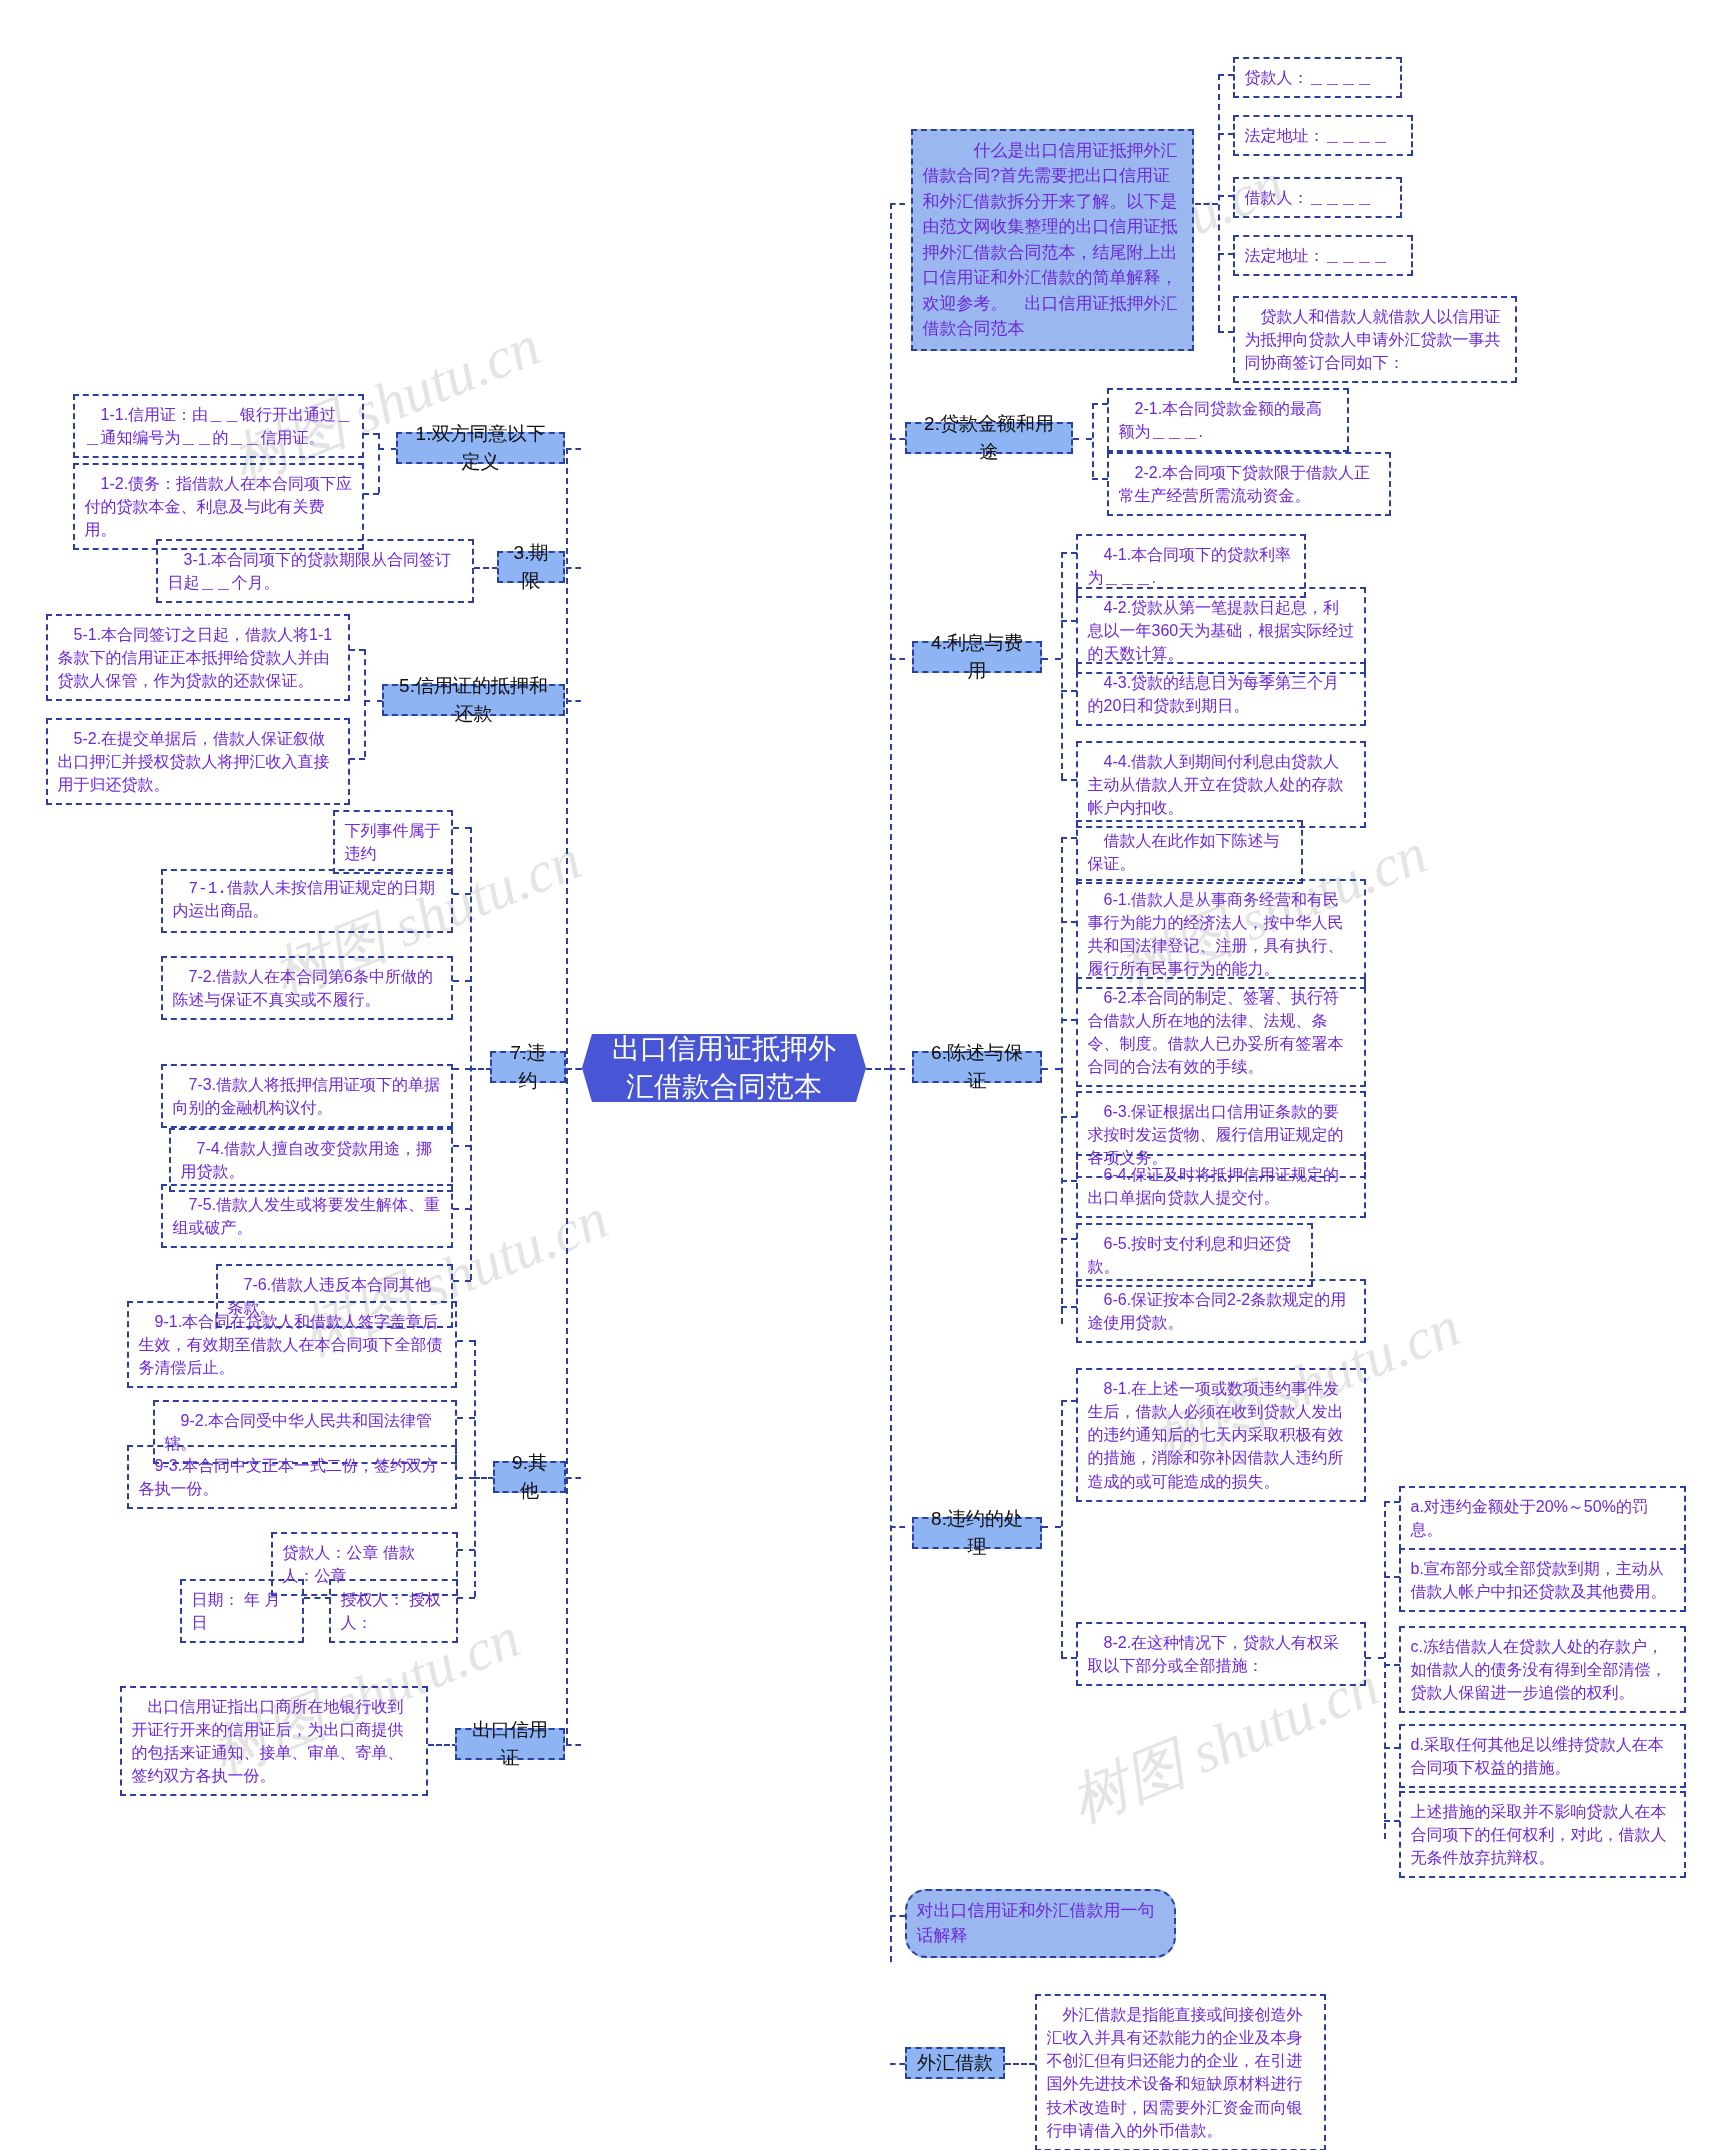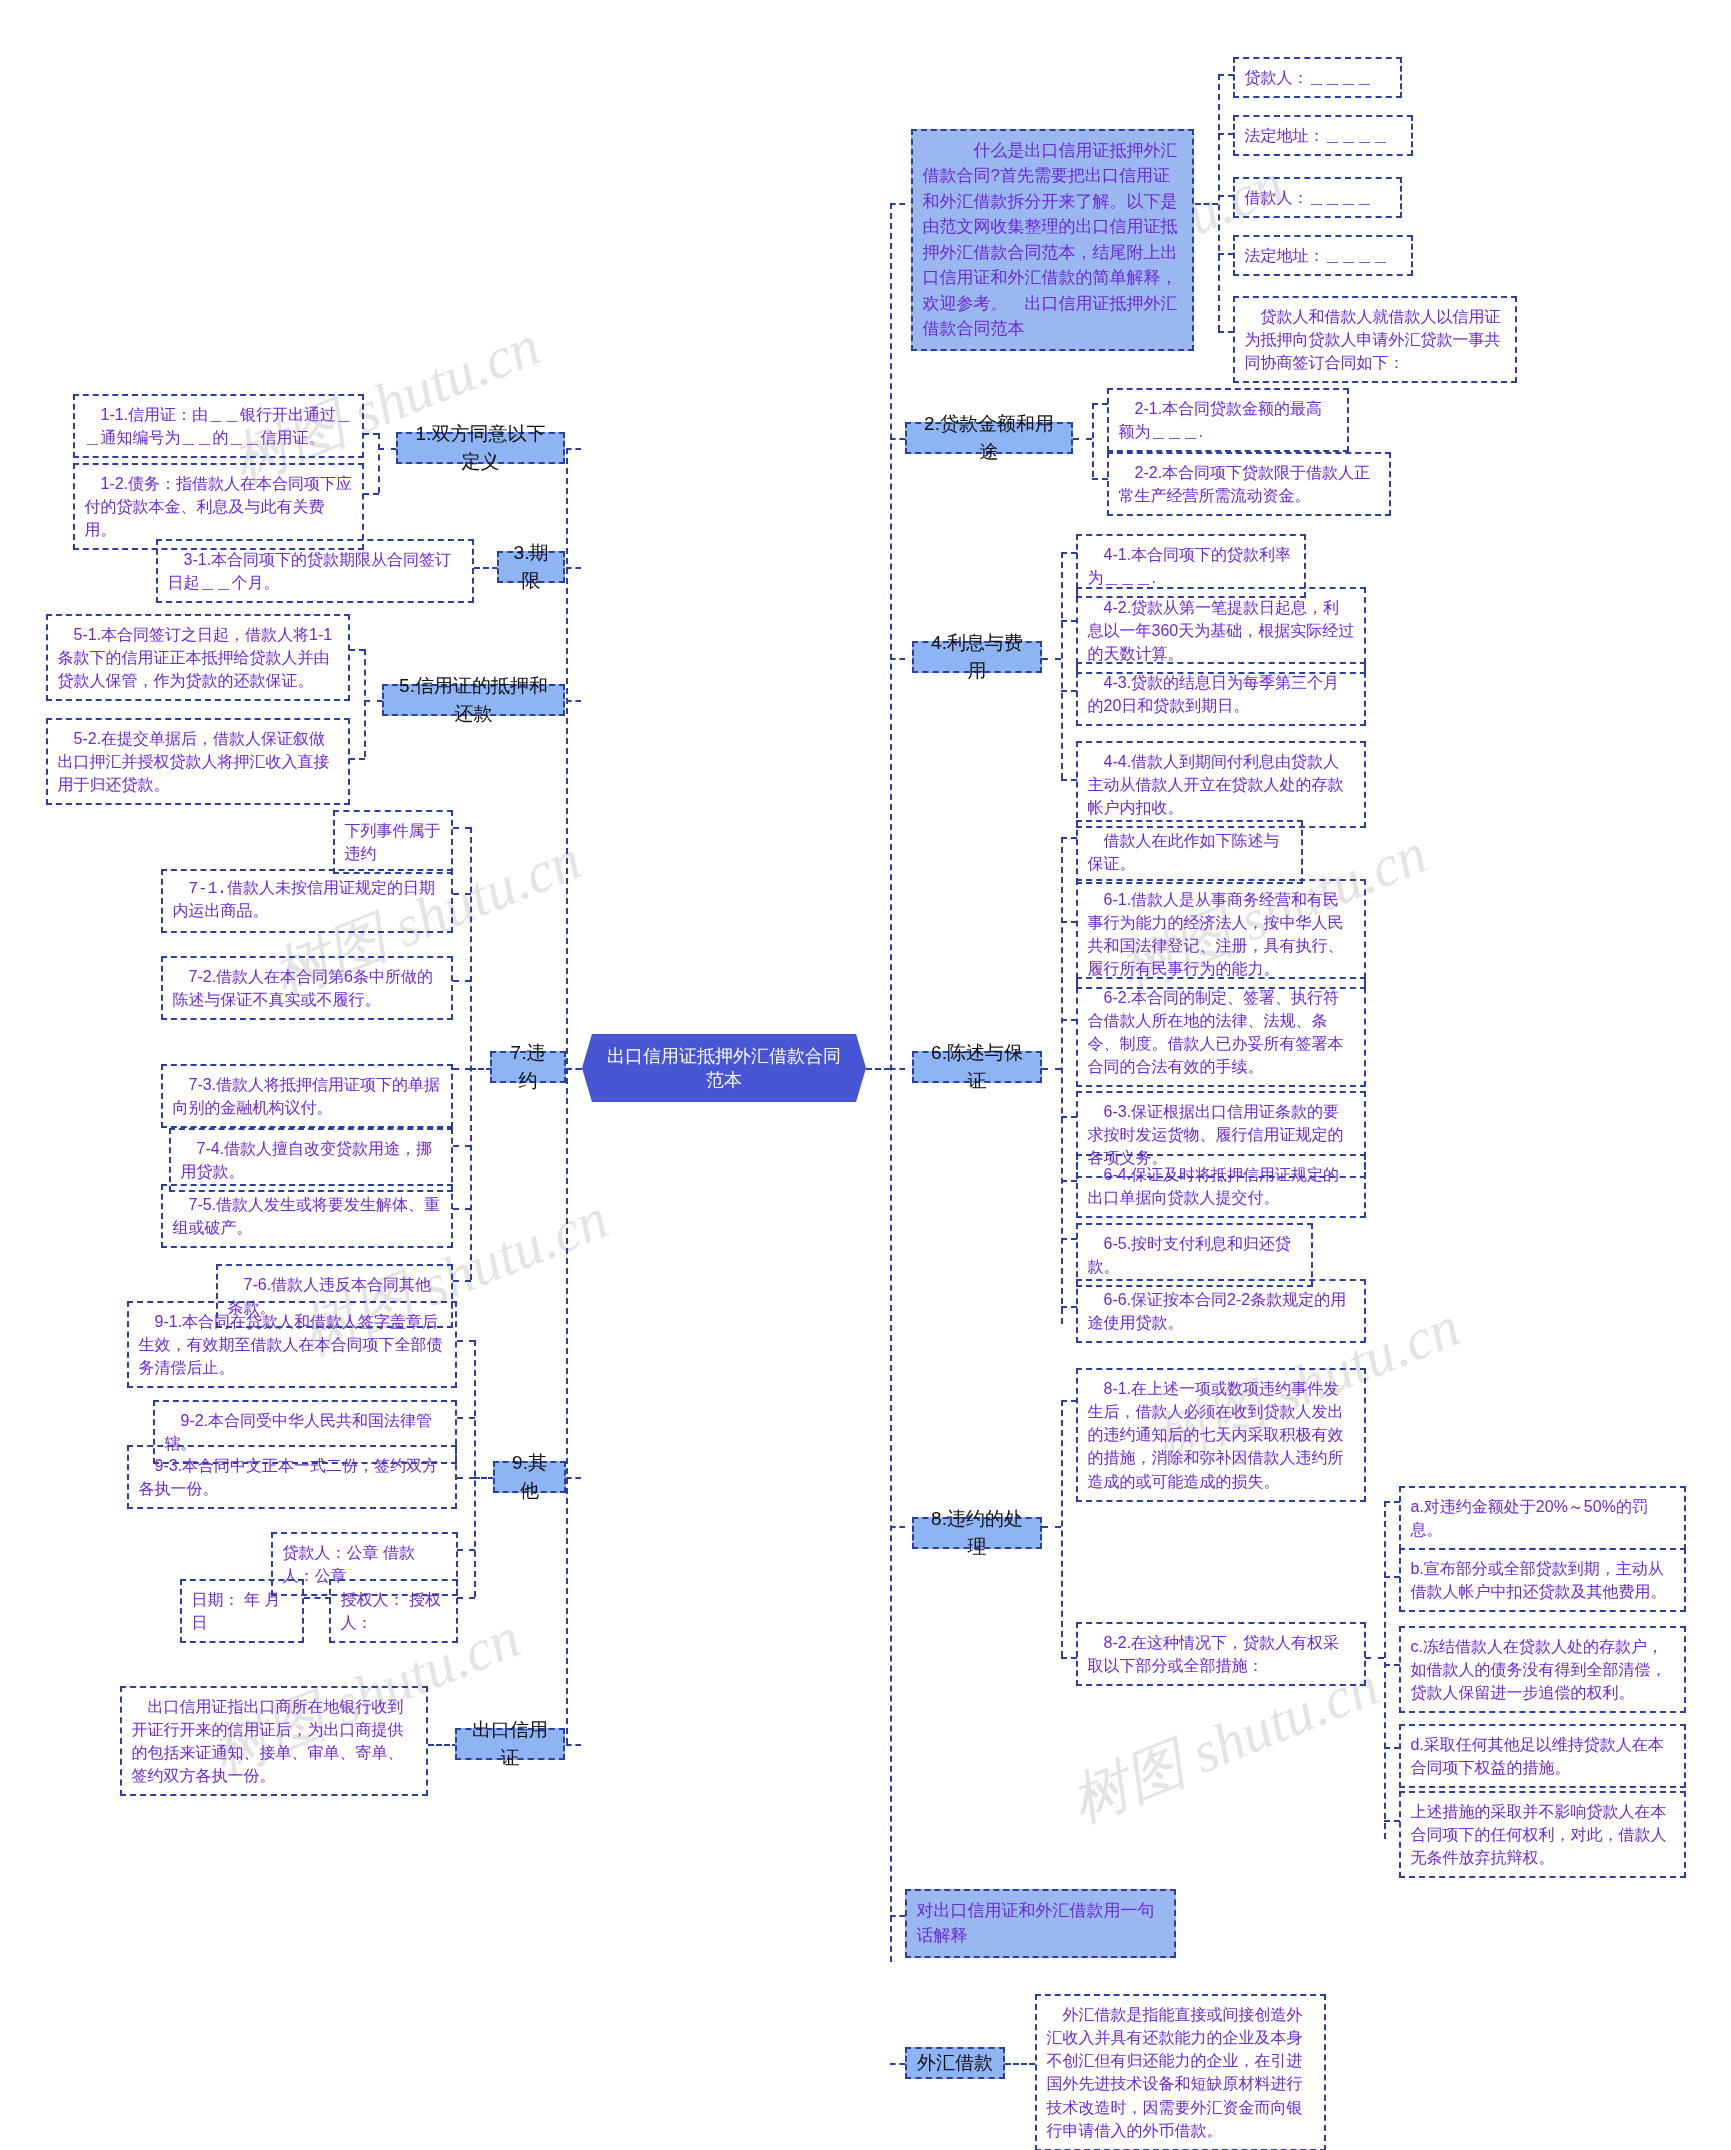--- a/index.html
+++ b/index.html
@@ -42,21 +42,21 @@
     background:#9ab7f0;border:2px dashed #2b3fa0;
     font-size:17px;line-height:1.5;
   }
   .node.indent{text-indent:2em;}
 
   
   #root{
     position:absolute;z-index:5;
     background:#4856d6;color:#fff;
     display:flex;align-items:center;justify-content:center;
-    text-align:center;font-size:18px;line-height:1.35;
+    text-align:center;font-size:28px;line-height:1.35;
     clip-path:polygon(3.5% 0,96.5% 0,100% 50%,96.5% 100%,3.5% 100%,0 50%);
     padding:16px 19px;box-sizing:border-box;
   }
 </style>
 </head>
 <body>
 
 <div id="canvas">
 
   <div class="wm" style="left:223px;top:365px;transform:rotate(-22deg);">树图 shutu.cn</div>
@@ -334,21 +334,21 @@
   <div class="node leaf" style="left:1399px;top:1724px;width:287px;">
     <span>d.采取任何其他足以维持贷款人在本合同项下权益的措施。</span>
   </div>
   <div class="node leaf" style="left:1399px;top:1626px;width:287px;">
     <span>c.冻结借款人在贷款人处的存款户，如借款人的债务没有得到全部清偿，贷款人保留进一步追偿的权利。</span>
   </div>
   <div class="node leaf" style="left:1399px;top:1791px;width:287px;">
     <span>上述措施的采取并不影响贷款人在本合同项下的任何权利，对此，借款人无条件放弃抗辩权。</span>
   </div>
 
-  <div class="node note" style="left:905px;top:1889px;width:271px;">
+  <div class="node note" style="left:905px;top:1889px;width:271px;border-radius:21px;">
     <span>对出口信用证和外汇借款用一句话解释</span>
   </div>
 
   <div class="node branch" style="left:905px;top:2047px;width:100px;height:32px;">
     <span>外汇借款</span>
   </div>
   <div class="link h" style="left:1005px;top:2063px;width:30px;"></div>
   <div class="node leaf" style="left:1035px;top:1994px;width:291px;">
     <span>　外汇借款是指能直接或间接创造外汇收入并具有还款能力的企业及本身不创汇但有归还能力的企业，在引进国外先进技术设备和短缺原材料进行技术改造时，因需要外汇资金而向银行申请借入的外币借款。</span>
   </div>

